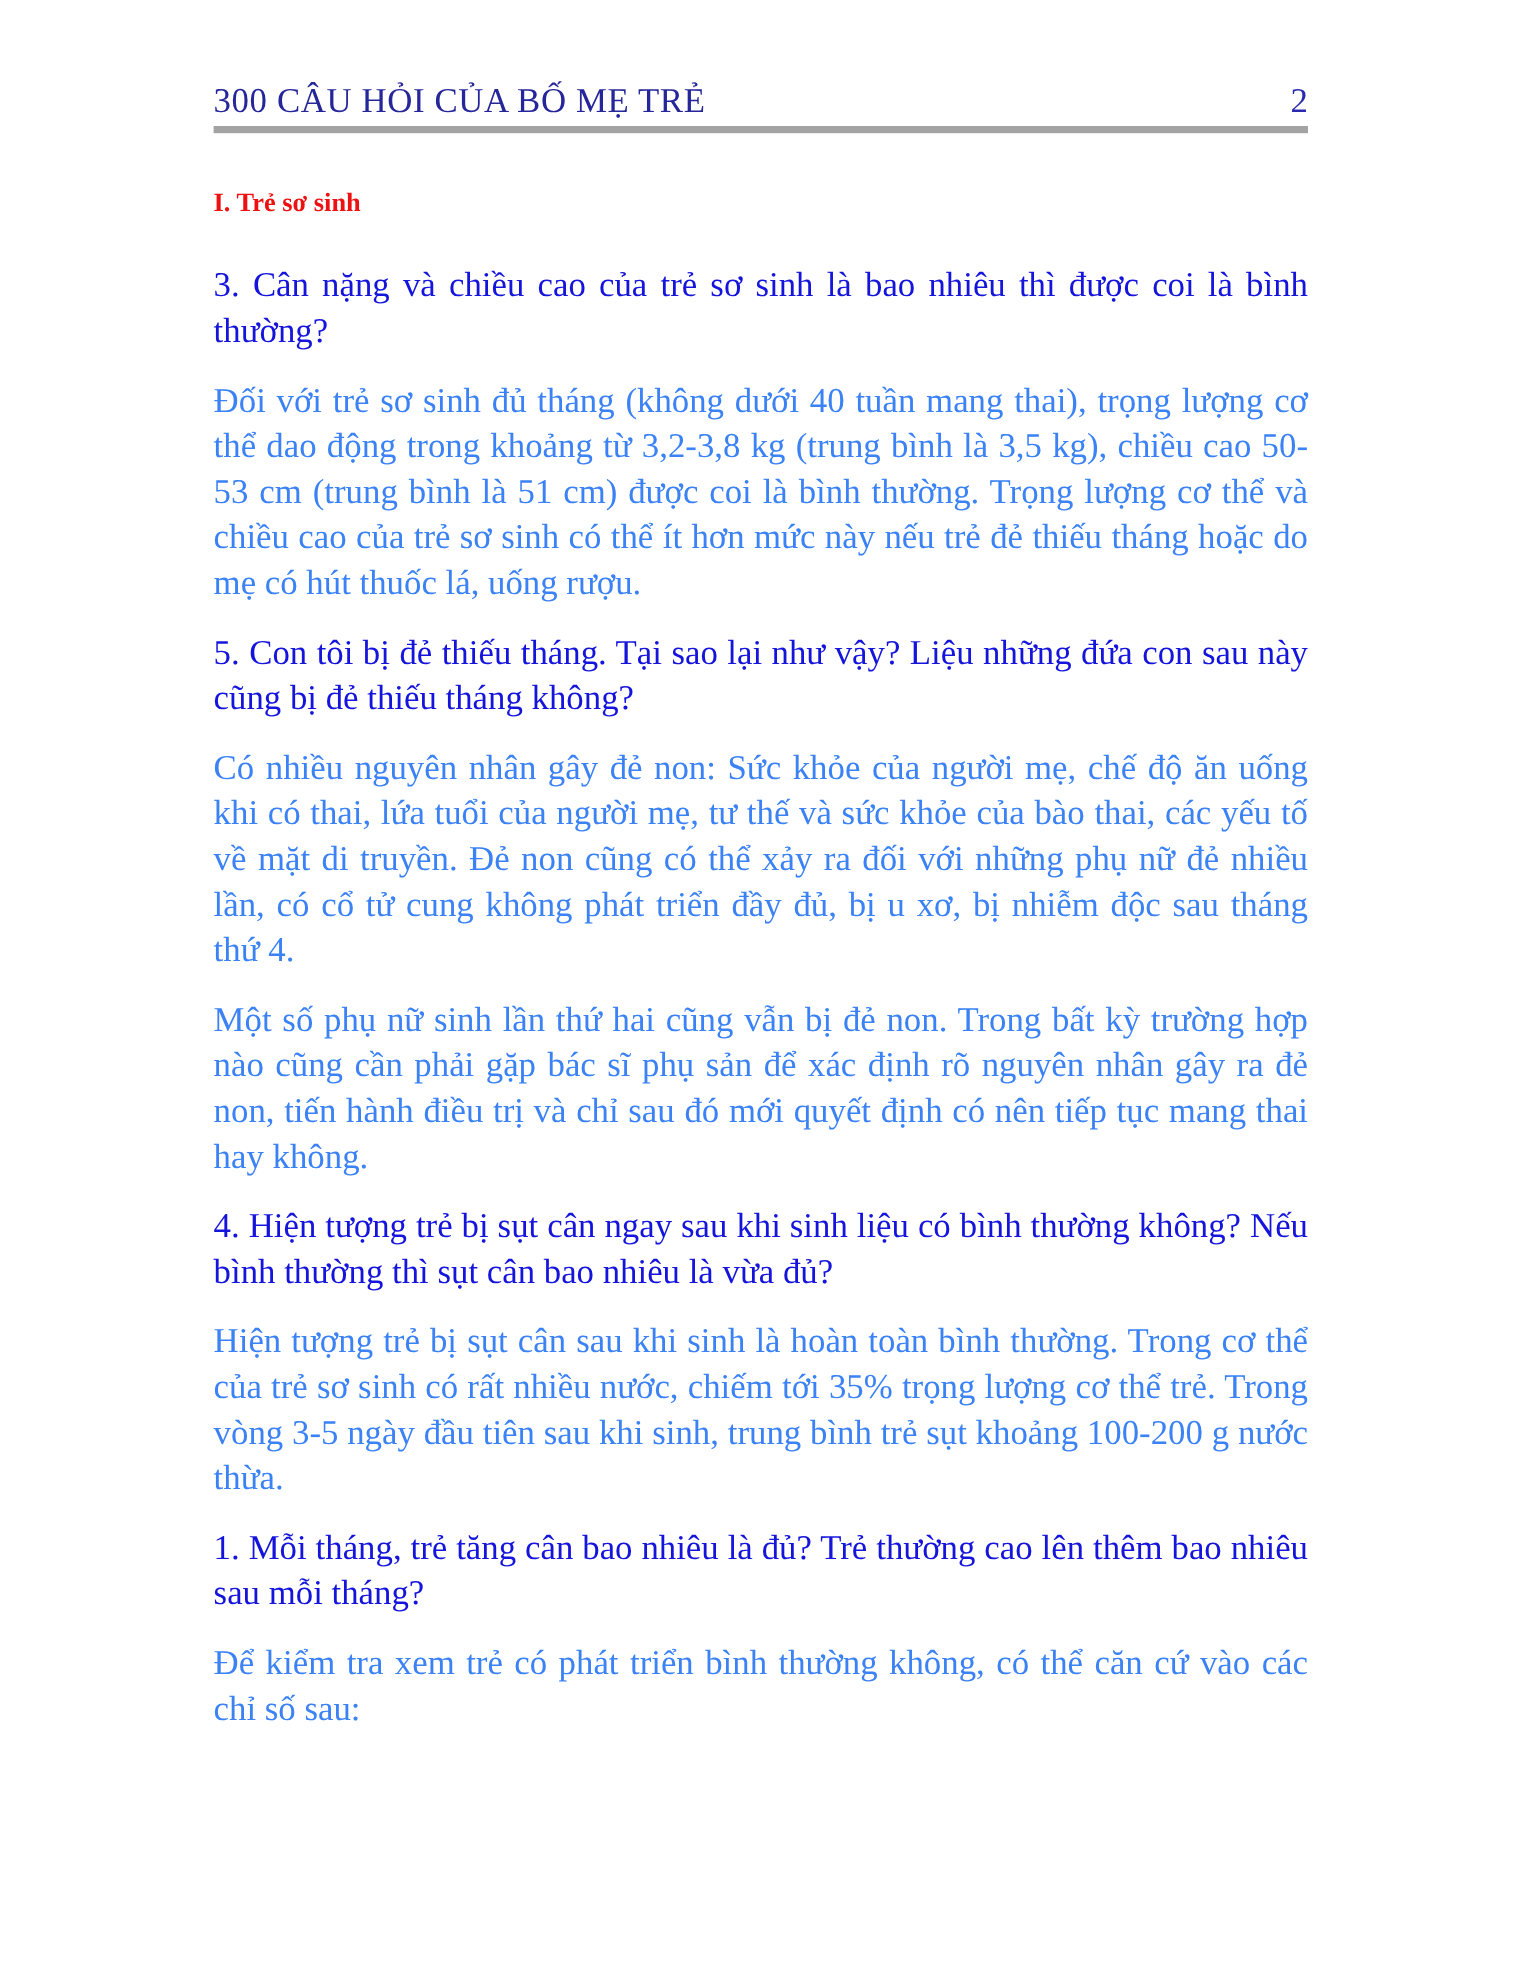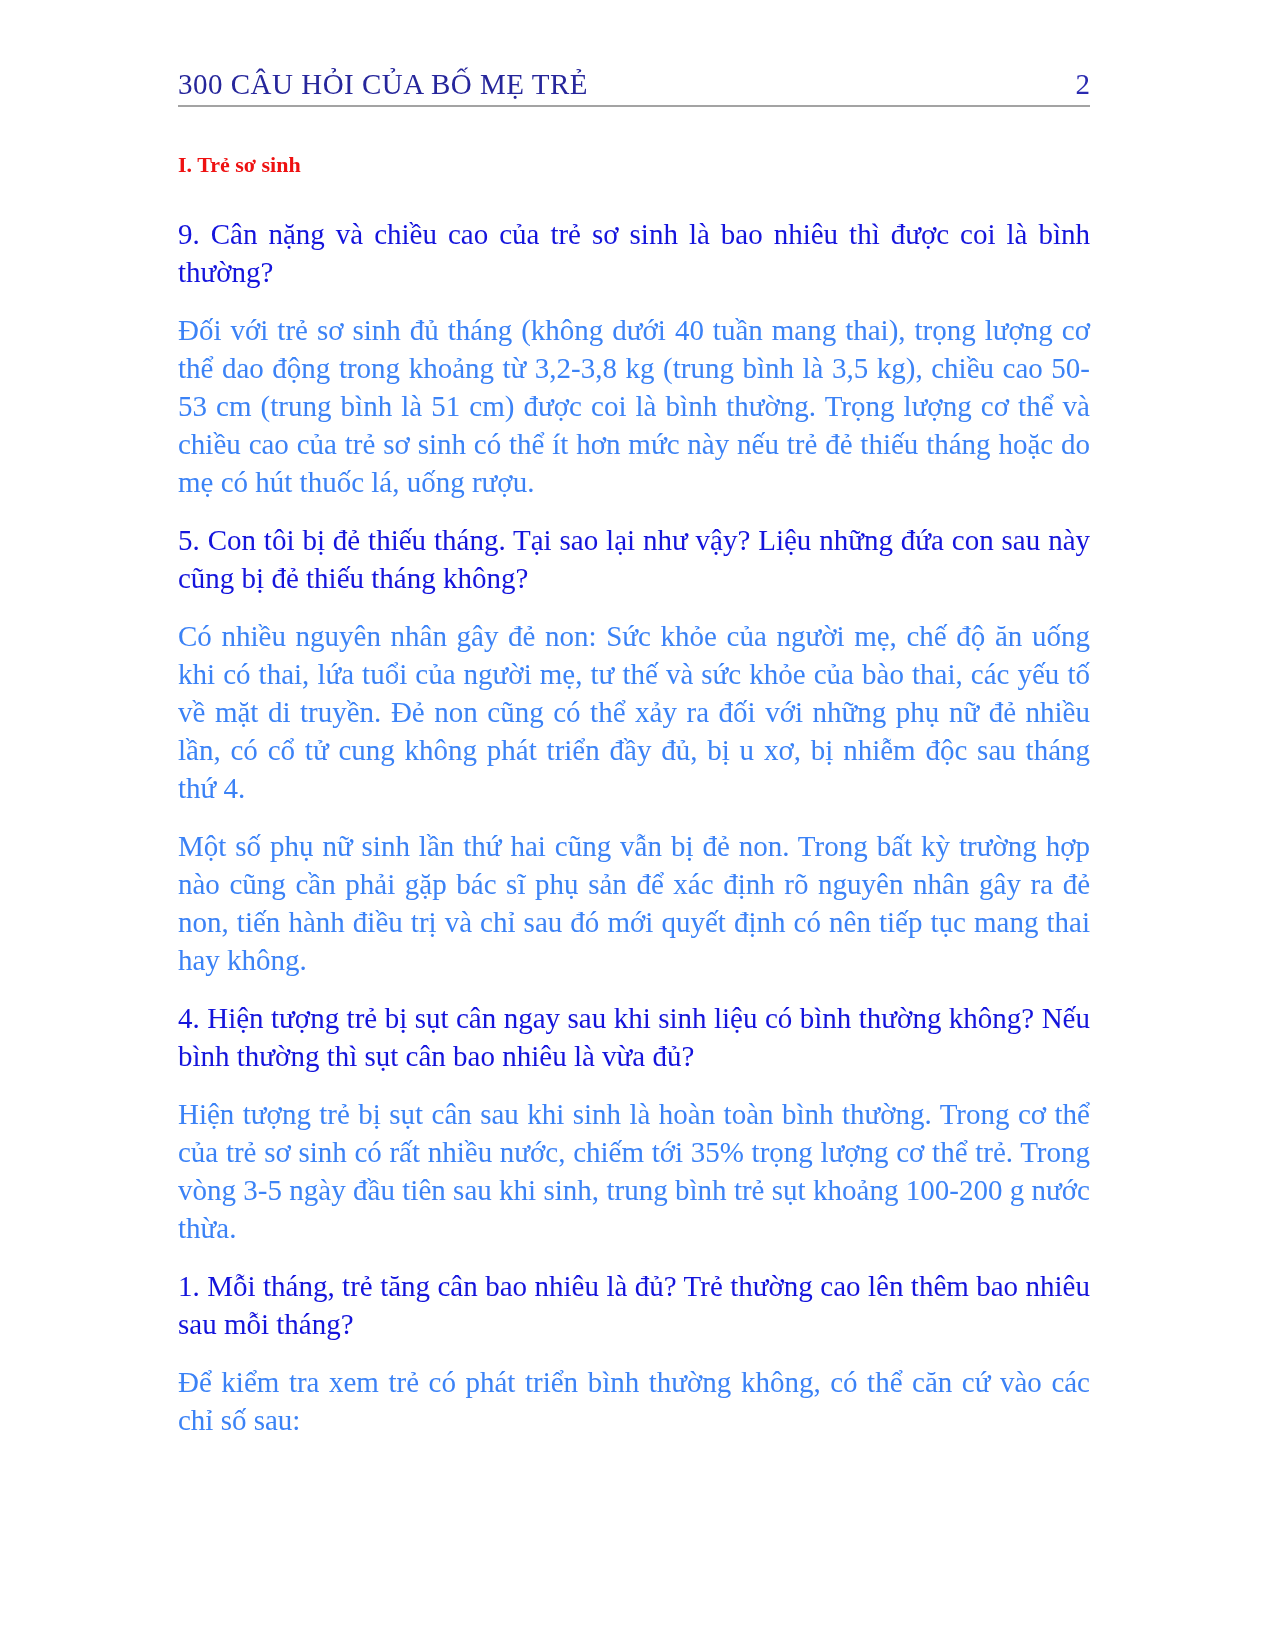--- a/index.html
+++ b/index.html
@@ -21,21 +21,21 @@
     top: 68px;
     width: 912px;
   }
   .running-header {
     display: flex;
     justify-content: space-between;
     align-items: baseline;
     font-size: 29px;
     line-height: 32px;
     color: #26269B;
-    border-bottom: 2px solid #a3a3a3;
+    border-bottom: 6px solid #a3a3a3;
     padding-bottom: 5px;
   }
   .running-header .title {
     letter-spacing: 0.5px;
   }
   .running-header .pagenum {
     color: #2A2AB0;
   }
   h1.section-heading {
     color: #EE1111;
@@ -63,21 +63,21 @@
 <div class="page">
   <div class="content">
 
     <div class="running-header">
       <span class="title">300 CÂU HỎI CỦA BỐ MẸ TRẺ</span>
       <span class="pagenum">2</span>
     </div>
 
     <h1 class="section-heading">I. Trẻ sơ sinh</h1>
 
-    <p class="block question">9. Cân nặng và chiều cao của trẻ sơ sinh là bao nhiêu thì được coi là bình thường?</p>
+    <p class="block question">3. Cân nặng và chiều cao của trẻ sơ sinh là bao nhiêu thì được coi là bình thường?</p>
     <p class="block paragraph">Đối với trẻ sơ sinh đủ tháng (không dưới 40 tuần mang thai), trọng lượng cơ thể dao động trong khoảng từ 3,2-3,8 kg (trung bình là 3,5 kg), chiều cao 50-53 cm (trung bình là 51 cm) được coi là bình thường. Trọng lượng cơ thể và chiều cao của trẻ sơ sinh có thể ít hơn mức này nếu trẻ đẻ thiếu tháng hoặc do mẹ có hút thuốc lá, uống rượu.</p>
 
     <p class="block question">5. Con tôi bị đẻ thiếu tháng. Tại sao lại như vậy? Liệu những đứa con sau này cũng bị đẻ thiếu tháng không?</p>
     <p class="block paragraph">Có nhiều nguyên nhân gây đẻ non: Sức khỏe của người mẹ, chế độ ăn uống khi có thai, lứa tuổi của người mẹ, tư thế và sức khỏe của bào thai, các yếu tố về mặt di truyền. Đẻ non cũng có thể xảy ra đối với những phụ nữ đẻ nhiều lần, có cổ tử cung không phát triển đầy đủ, bị u xơ, bị nhiễm độc sau tháng thứ 4.</p>
     <p class="block paragraph">Một số phụ nữ sinh lần thứ hai cũng vẫn bị đẻ non. Trong bất kỳ trường hợp nào cũng cần phải gặp bác sĩ phụ sản để xác định rõ nguyên nhân gây ra đẻ non, tiến hành điều trị và chỉ sau đó mới quyết định có nên tiếp tục mang thai hay không.</p>
 
     <p class="block question">4. Hiện tượng trẻ bị sụt cân ngay sau khi sinh liệu có bình thường không? Nếu bình thường thì sụt cân bao nhiêu là vừa đủ?</p>
     <p class="block paragraph">Hiện tượng trẻ bị sụt cân sau khi sinh là hoàn toàn bình thường. Trong cơ thể của trẻ sơ sinh có rất nhiều nước, chiếm tới 35% trọng lượng cơ thể trẻ. Trong vòng 3-5 ngày đầu tiên sau khi sinh, trung bình trẻ sụt khoảng 100-200 g nước thừa.</p>
 
     <p class="block question">1. Mỗi tháng, trẻ tăng cân bao nhiêu là đủ? Trẻ thường cao lên thêm bao nhiêu sau mỗi tháng?</p>

